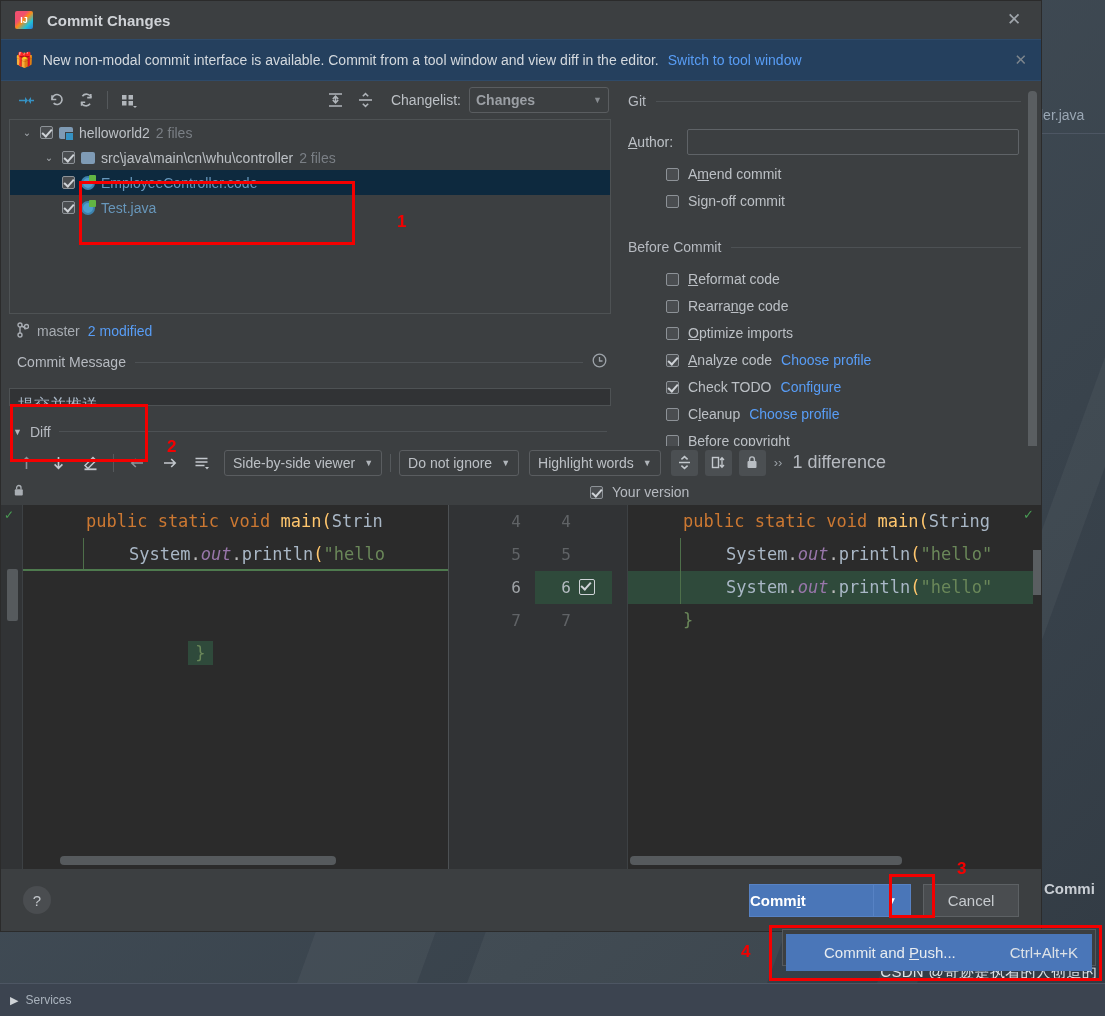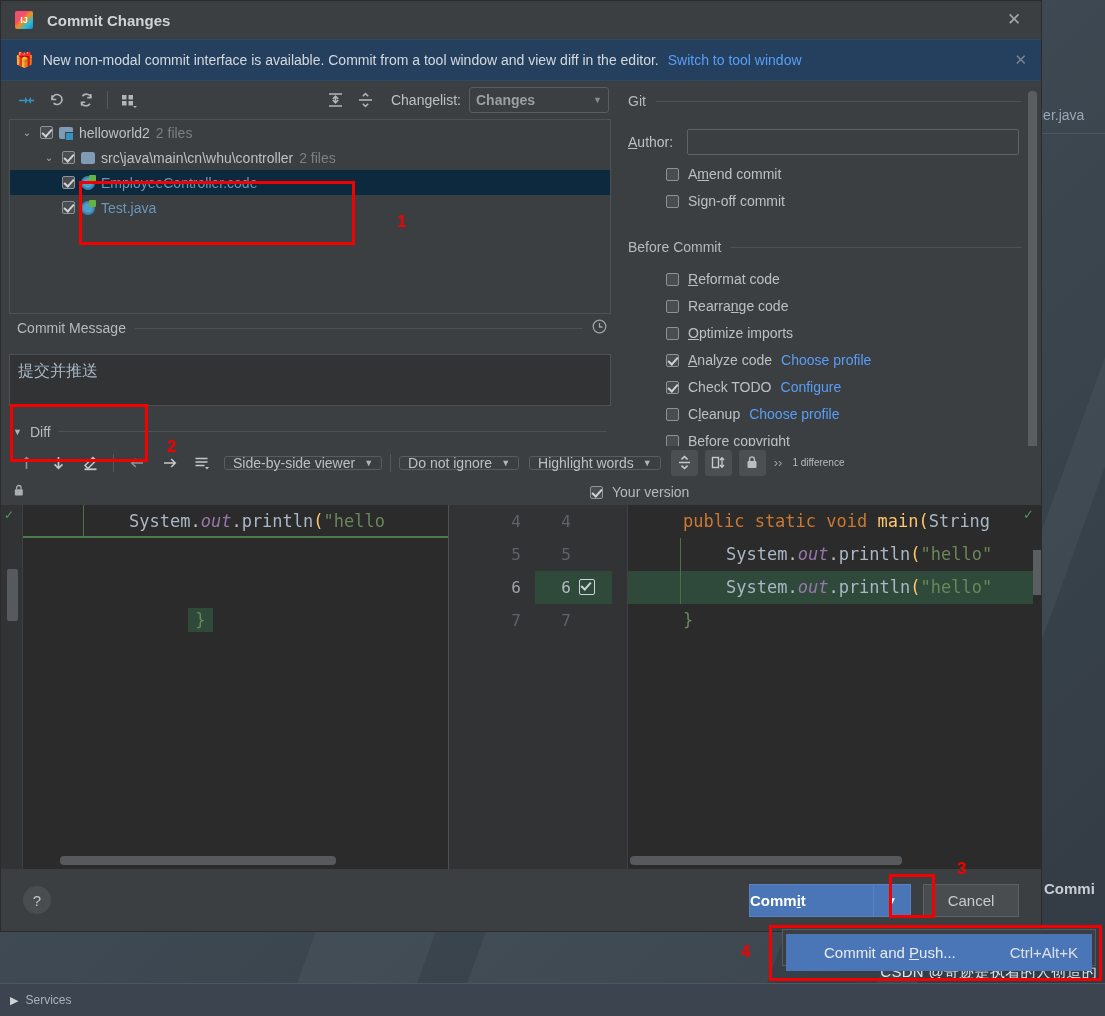--- a/index.html
+++ b/index.html
@@ -152,31 +152,31 @@
     font-size:16px; overflow:hidden;
   }
 
   
   #diff-header { display:flex; align-items:center; gap:8px; padding:0 12px 0 12px;
                  height:28px; flex:none; color:#b6bac0; font-size:14px; }
   #diff-header .tri { color:#b0b5ba; font-size:9px; }
   #diff-header .rule { flex:1; height:1px; background:#4d5154; }
   #diff-toolbar { height:34px; display:flex; align-items:center; padding:0 10px; gap:2px; flex:none; }
   .combo {
-    height:14px; border:1px solid #5a5d60; border-radius:3px; background:#3c3f41;
+    height:26px; border:1px solid #5a5d60; border-radius:3px; background:#3c3f41;
     display:flex; align-items:center; padding:0 8px; gap:9px;
     color:#bcc0c5; font-size:14px; cursor:pointer; white-space:nowrap;
   }
   .combo .cb-arrow { color:#b0b5ba; font-size:9px; }
   .sq-btn {
     width:27px; height:26px; border-radius:3px; background:#4b4f52;
     display:flex; align-items:center; justify-content:center; cursor:pointer;
     color:#b9bec3;
   }
-  #diff-toolbar .diffcount { color:#b6bac0; font-size:10px; white-space:nowrap; }
+  #diff-toolbar .diffcount { color:#b6bac0; font-size:18px; white-space:nowrap; }
   #diff-toolbar .chev { color:#9aa0a6; font-size:13px; margin-left:6px;}
 
   #diff-titles {
     height:25px; display:flex; align-items:center; flex:none; font-size:14px;
     color:#b6bac0; padding-left:12px; gap:7px;
   }
   #diff-titles .left-title { display:flex; align-items:center; gap:7px; width:570px; }
   #diff-titles .right-title { display:flex; align-items:center; gap:9px; }
   .lock-ico { color:#a9aeb3; font-size:13px; }
 
@@ -391,20 +391,32 @@
           <span class="tree-name file">EmployeeController.code</span>
         </div>
 
         <div class="tree-row" style="padding-left:52px;">
           <span class="cbx checked"></span>
           <span class="java-ico"></span>
           <span class="tree-name file">Test.java</span>
         </div>
       </div>
 
+      <div id="branch-line">
+        <span>
+          <svg width="12" height="16" viewBox="0 0 12 16">
+              <circle cx="3" cy="3" r="2" stroke="#a7acb2" stroke-width="1.4" fill="none"></circle>
+              <circle cx="3" cy="13" r="2" stroke="#a7acb2" stroke-width="1.4" fill="none"></circle>
+              <circle cx="9.5" cy="4.5" r="2" stroke="#a7acb2" stroke-width="1.4" fill="none"></circle>
+              <path d="M3 5v6M4.8 4.2c2 .4 3.4 1.6 3.4 3.3" stroke="#a7acb2" stroke-width="1.4" fill="none"></path>
+            </svg>
+        </span>
+        <span class="branch-name">master</span>
+        <span class="modified">2 modified</span>
+      </div>
 
       <div class="section-header">
         <span>Commit Message</span>
         <span class="rule"></span>
         <span class="hdr-icon">
           <svg width="15" height="15" viewBox="0 0 15 15">
               <circle cx="7.5" cy="7.5" r="6.3" stroke="#9da3a9" stroke-width="1.3" fill="none"></circle>
               <path d="M7.5 4v4h3" stroke="#9da3a9" stroke-width="1.3" fill="none"></path>
             </svg>
         </span>
@@ -571,20 +583,21 @@
     </div>
   </div>
 
   <div id="diff-body">
     <div class="diff-pane" id="diff-left">
       <div style="position:absolute;left:0;top:0;width:22px;height:100%;background:#313335;border-right:1px solid #3d4144;">
         <div style="position:absolute;left:3px;top:3px;color:#499c54;font-size:12px;">✓</div>
         <div style="position:absolute;left:6px;top:64px;width:11px;height:52px;background:#565a5d;border-radius:2px;"></div>
       </div>
       <div style="position:absolute;left:22px;top:0;right:0;bottom:0;">
+        <div class="code-line" style="padding-left:63px;"><span class="kw">public static void </span><span class="br">main</span><span class="brace">(</span><span class="cls">Strin</span></div>
         <div class="code-line" style="padding-left:63px;position:relative;"><span style="position:absolute;left:60px;top:0;bottom:0;width:1px;background:#4e6f4a;"></span><span style="padding-left:43px;"><span class="cls">System</span>.<span class="fld">out</span>.<span class="id">println</span><span class="brace">(</span><span class="str">"hello</span></span></div>
         <div class="code-line" style="padding-left:63px;position:relative;">
           <span style="position:absolute;left:0;top:-2px;right:0;height:2px;background:#4e7a4e;"></span>
           <span class="brace-g" style="background:#2f4a3b;padding:2px 7px;">}</span>
         </div>
         <div class="code-line"></div>
         <div style="position:absolute;left:37px;bottom:4px;width:276px;height:9px;background:#565a5d;border-radius:4px;"></div>
       </div>
     </div>
 

